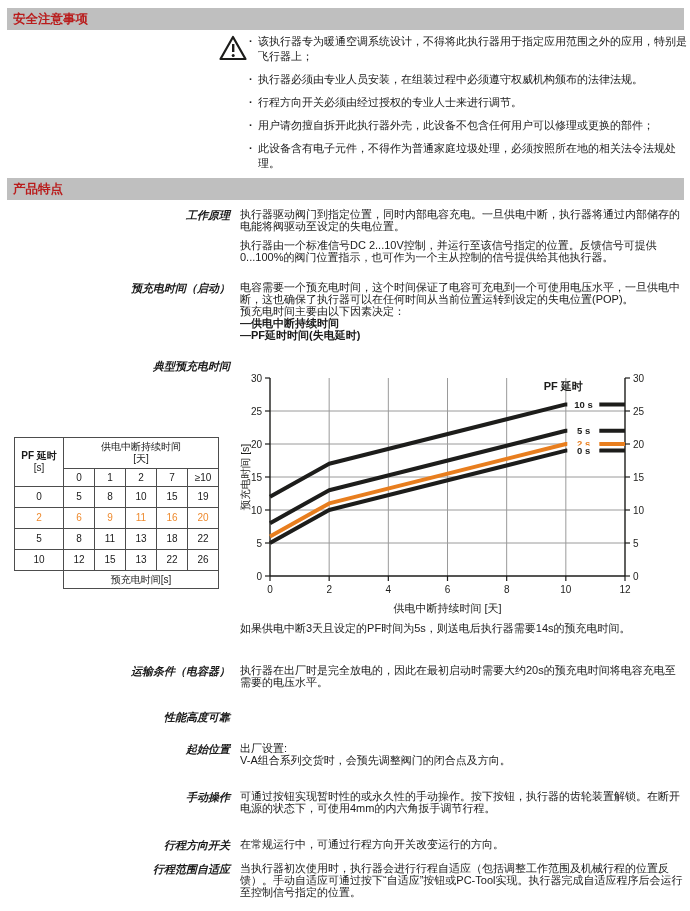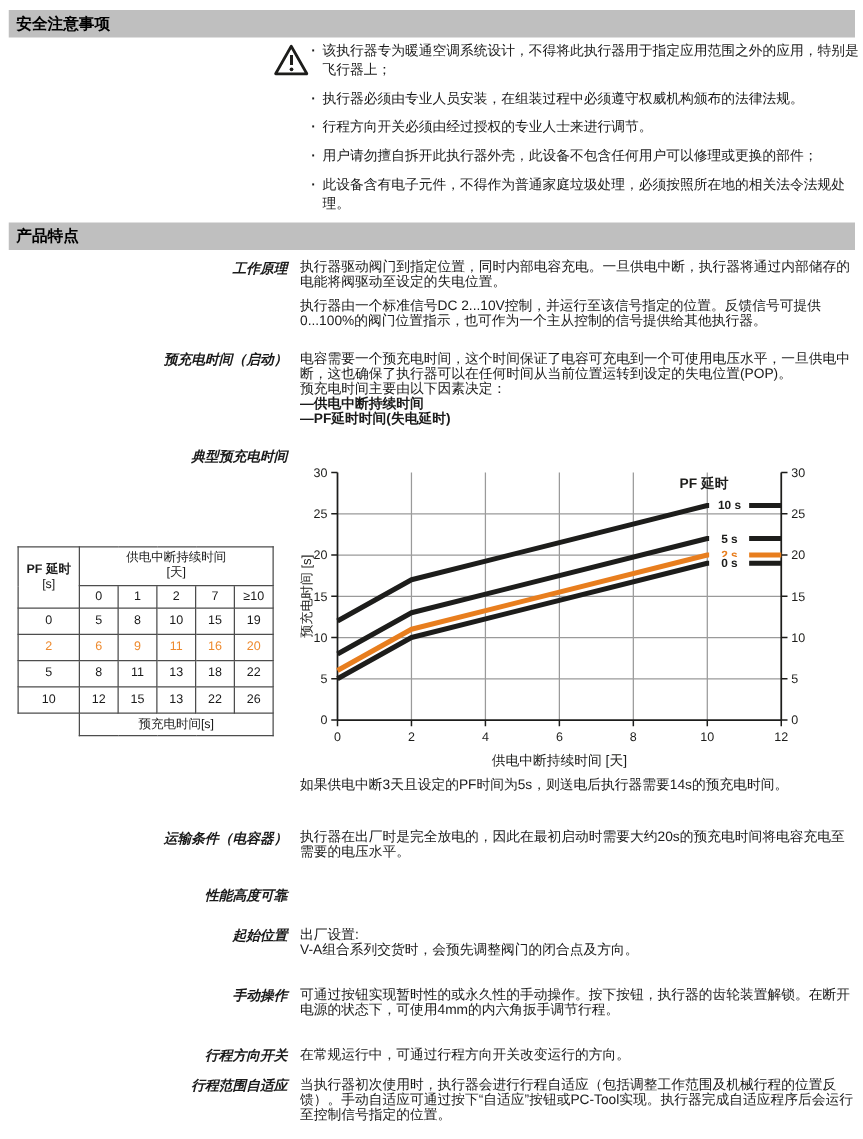--- a/index.html
+++ b/index.html
@@ -4,21 +4,21 @@
 <style>
   html,body{margin:0;padding:0;background:#fff;}
   .page{
     position:relative;width:690px;height:911px;background:#ffffff;overflow:hidden;
     font-family:"Liberation Sans","DejaVu Sans",sans-serif;
     font-size:11px;color:#1a1a1a;
   }
   .bar{
     position:absolute;left:7px;width:677px;height:22px;background:#bfbfbf;
     font-size:12.5px;font-weight:bold;line-height:22px;padding-left:6px;
-    box-sizing:border-box;color:#000000;
+    box-sizing:border-box;color:#b91c1c;
   }
   #bar-safety{top:8px;}
   #bar-features{top:178px;}
   .warn{position:absolute;left:219px;top:35px;width:28px;height:26px;}
   .safety-list{
     position:absolute;left:248px;top:34px;width:440px;margin:0;padding:0;list-style:none;
     line-height:15px;
   }
   .safety-list li{position:relative;padding-left:10px;margin-bottom:8px;}
   .safety-list li::before{content:"·";position:absolute;left:1px;top:0;font-weight:bold;}

